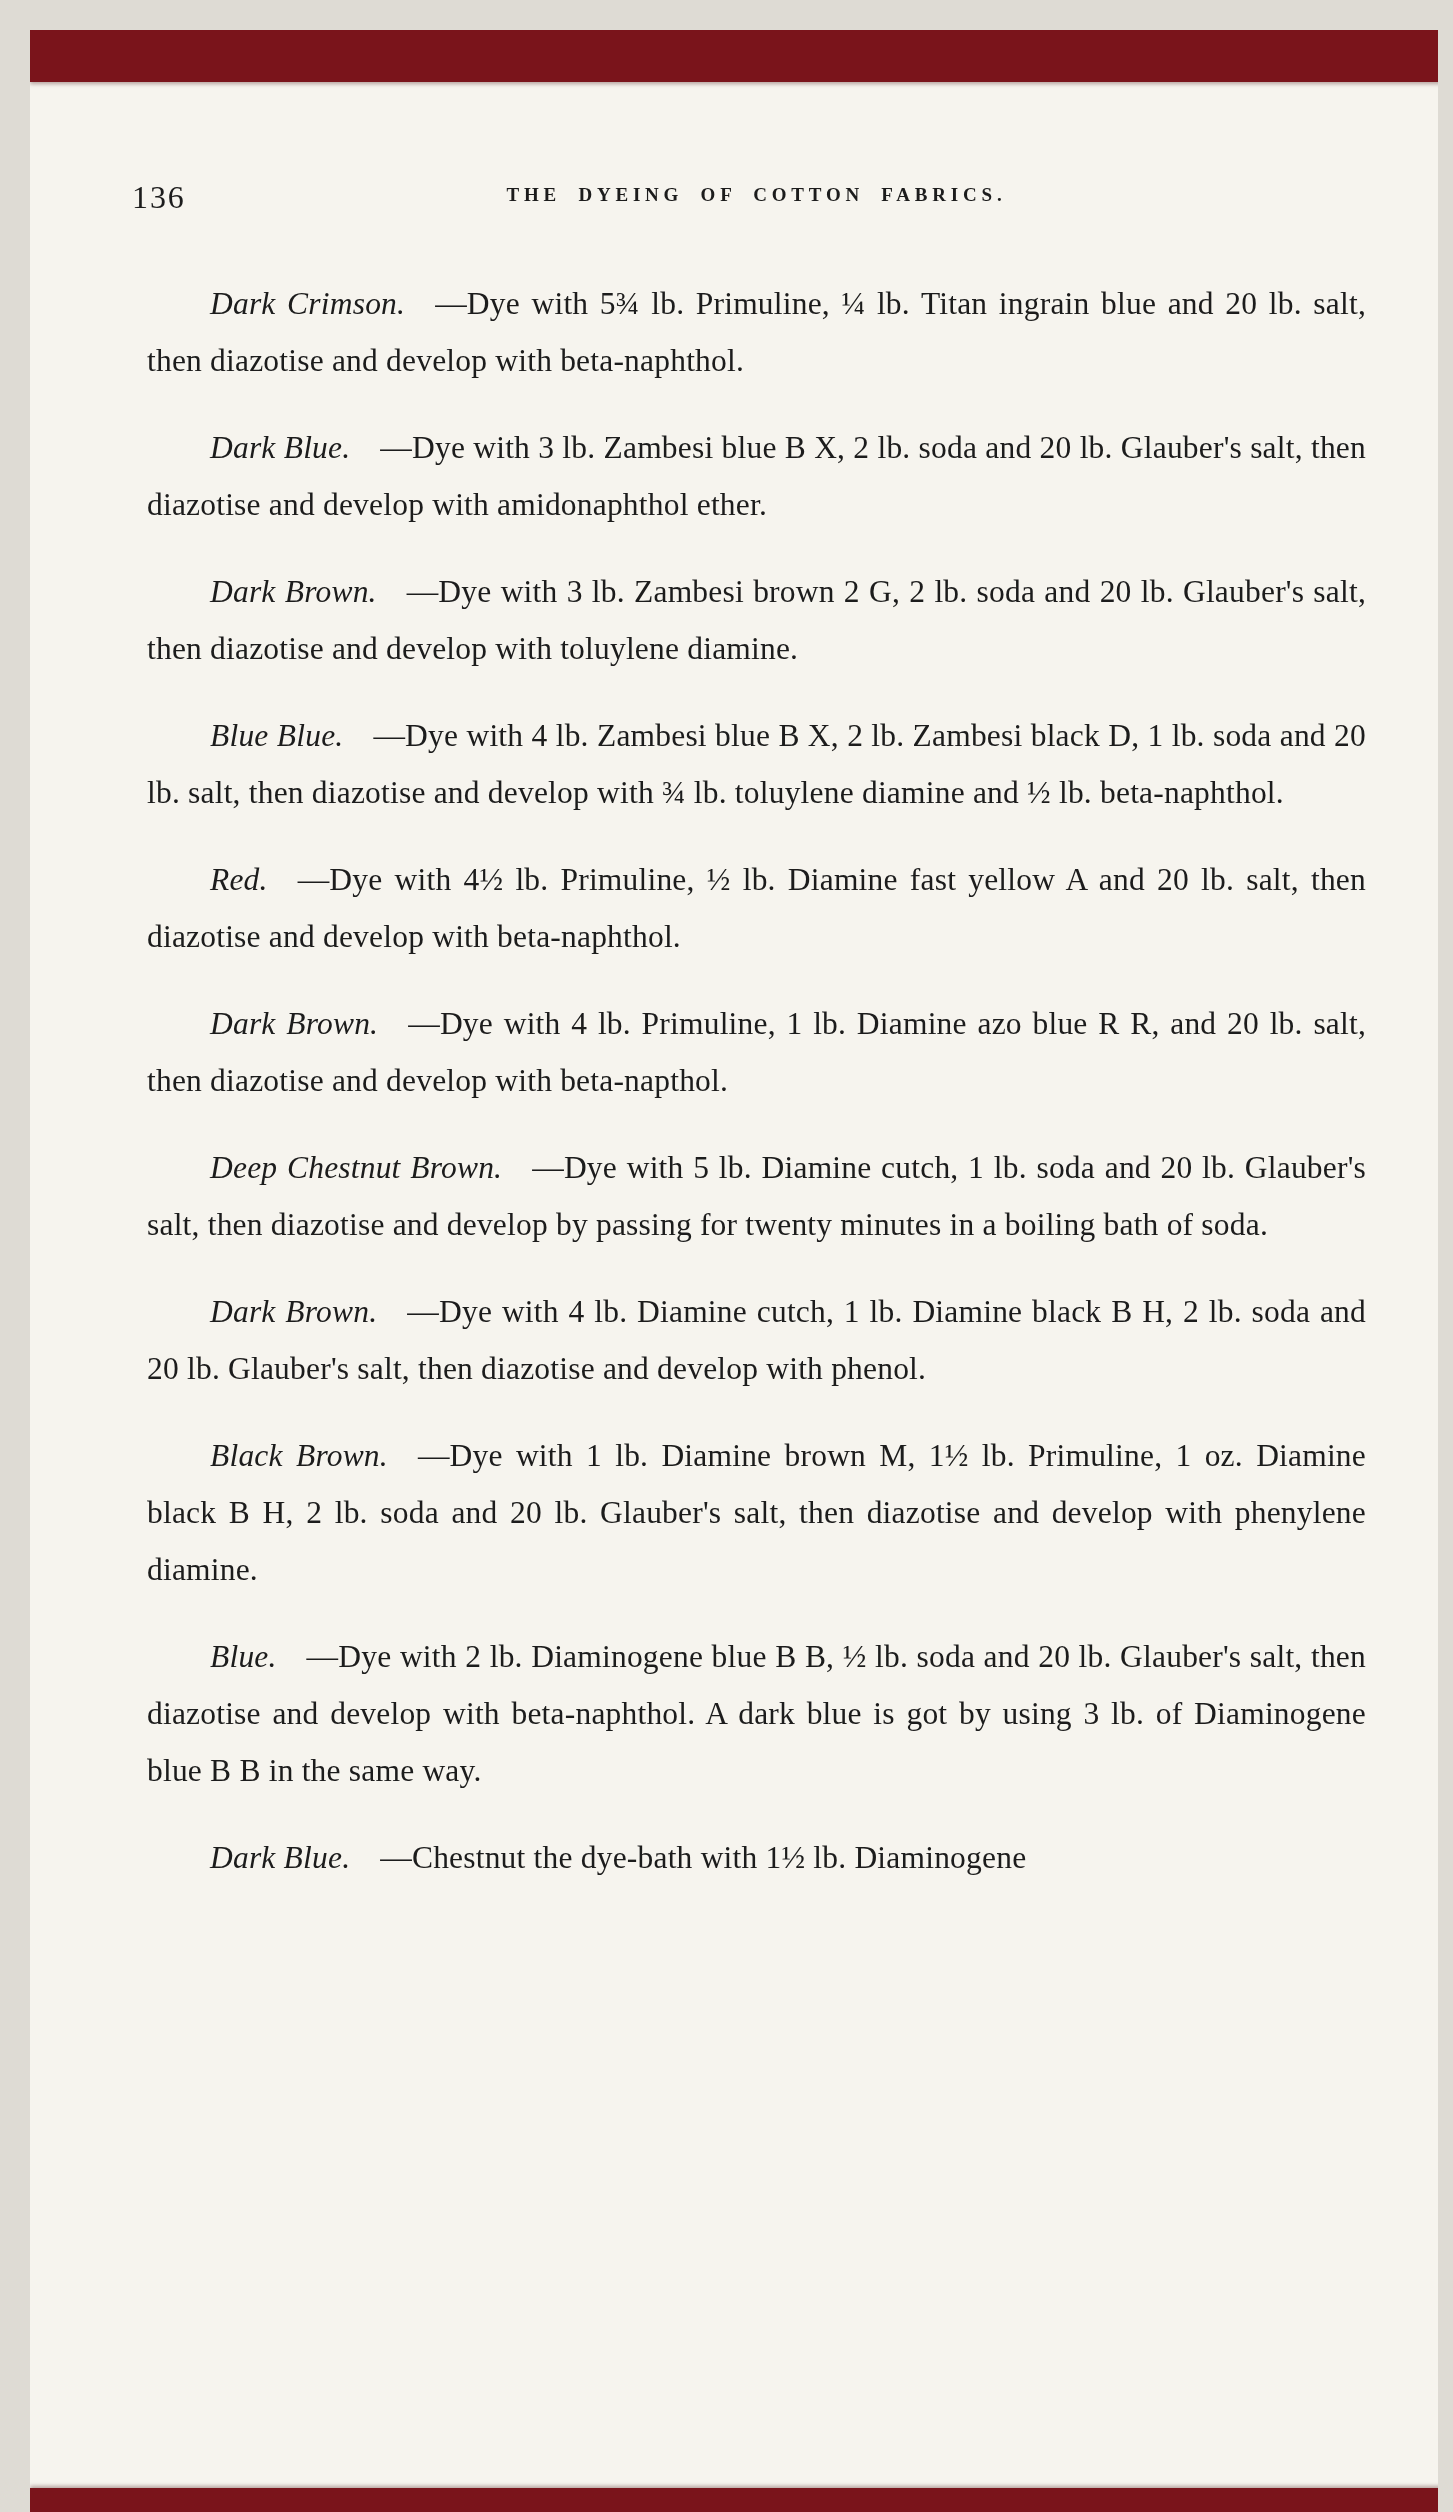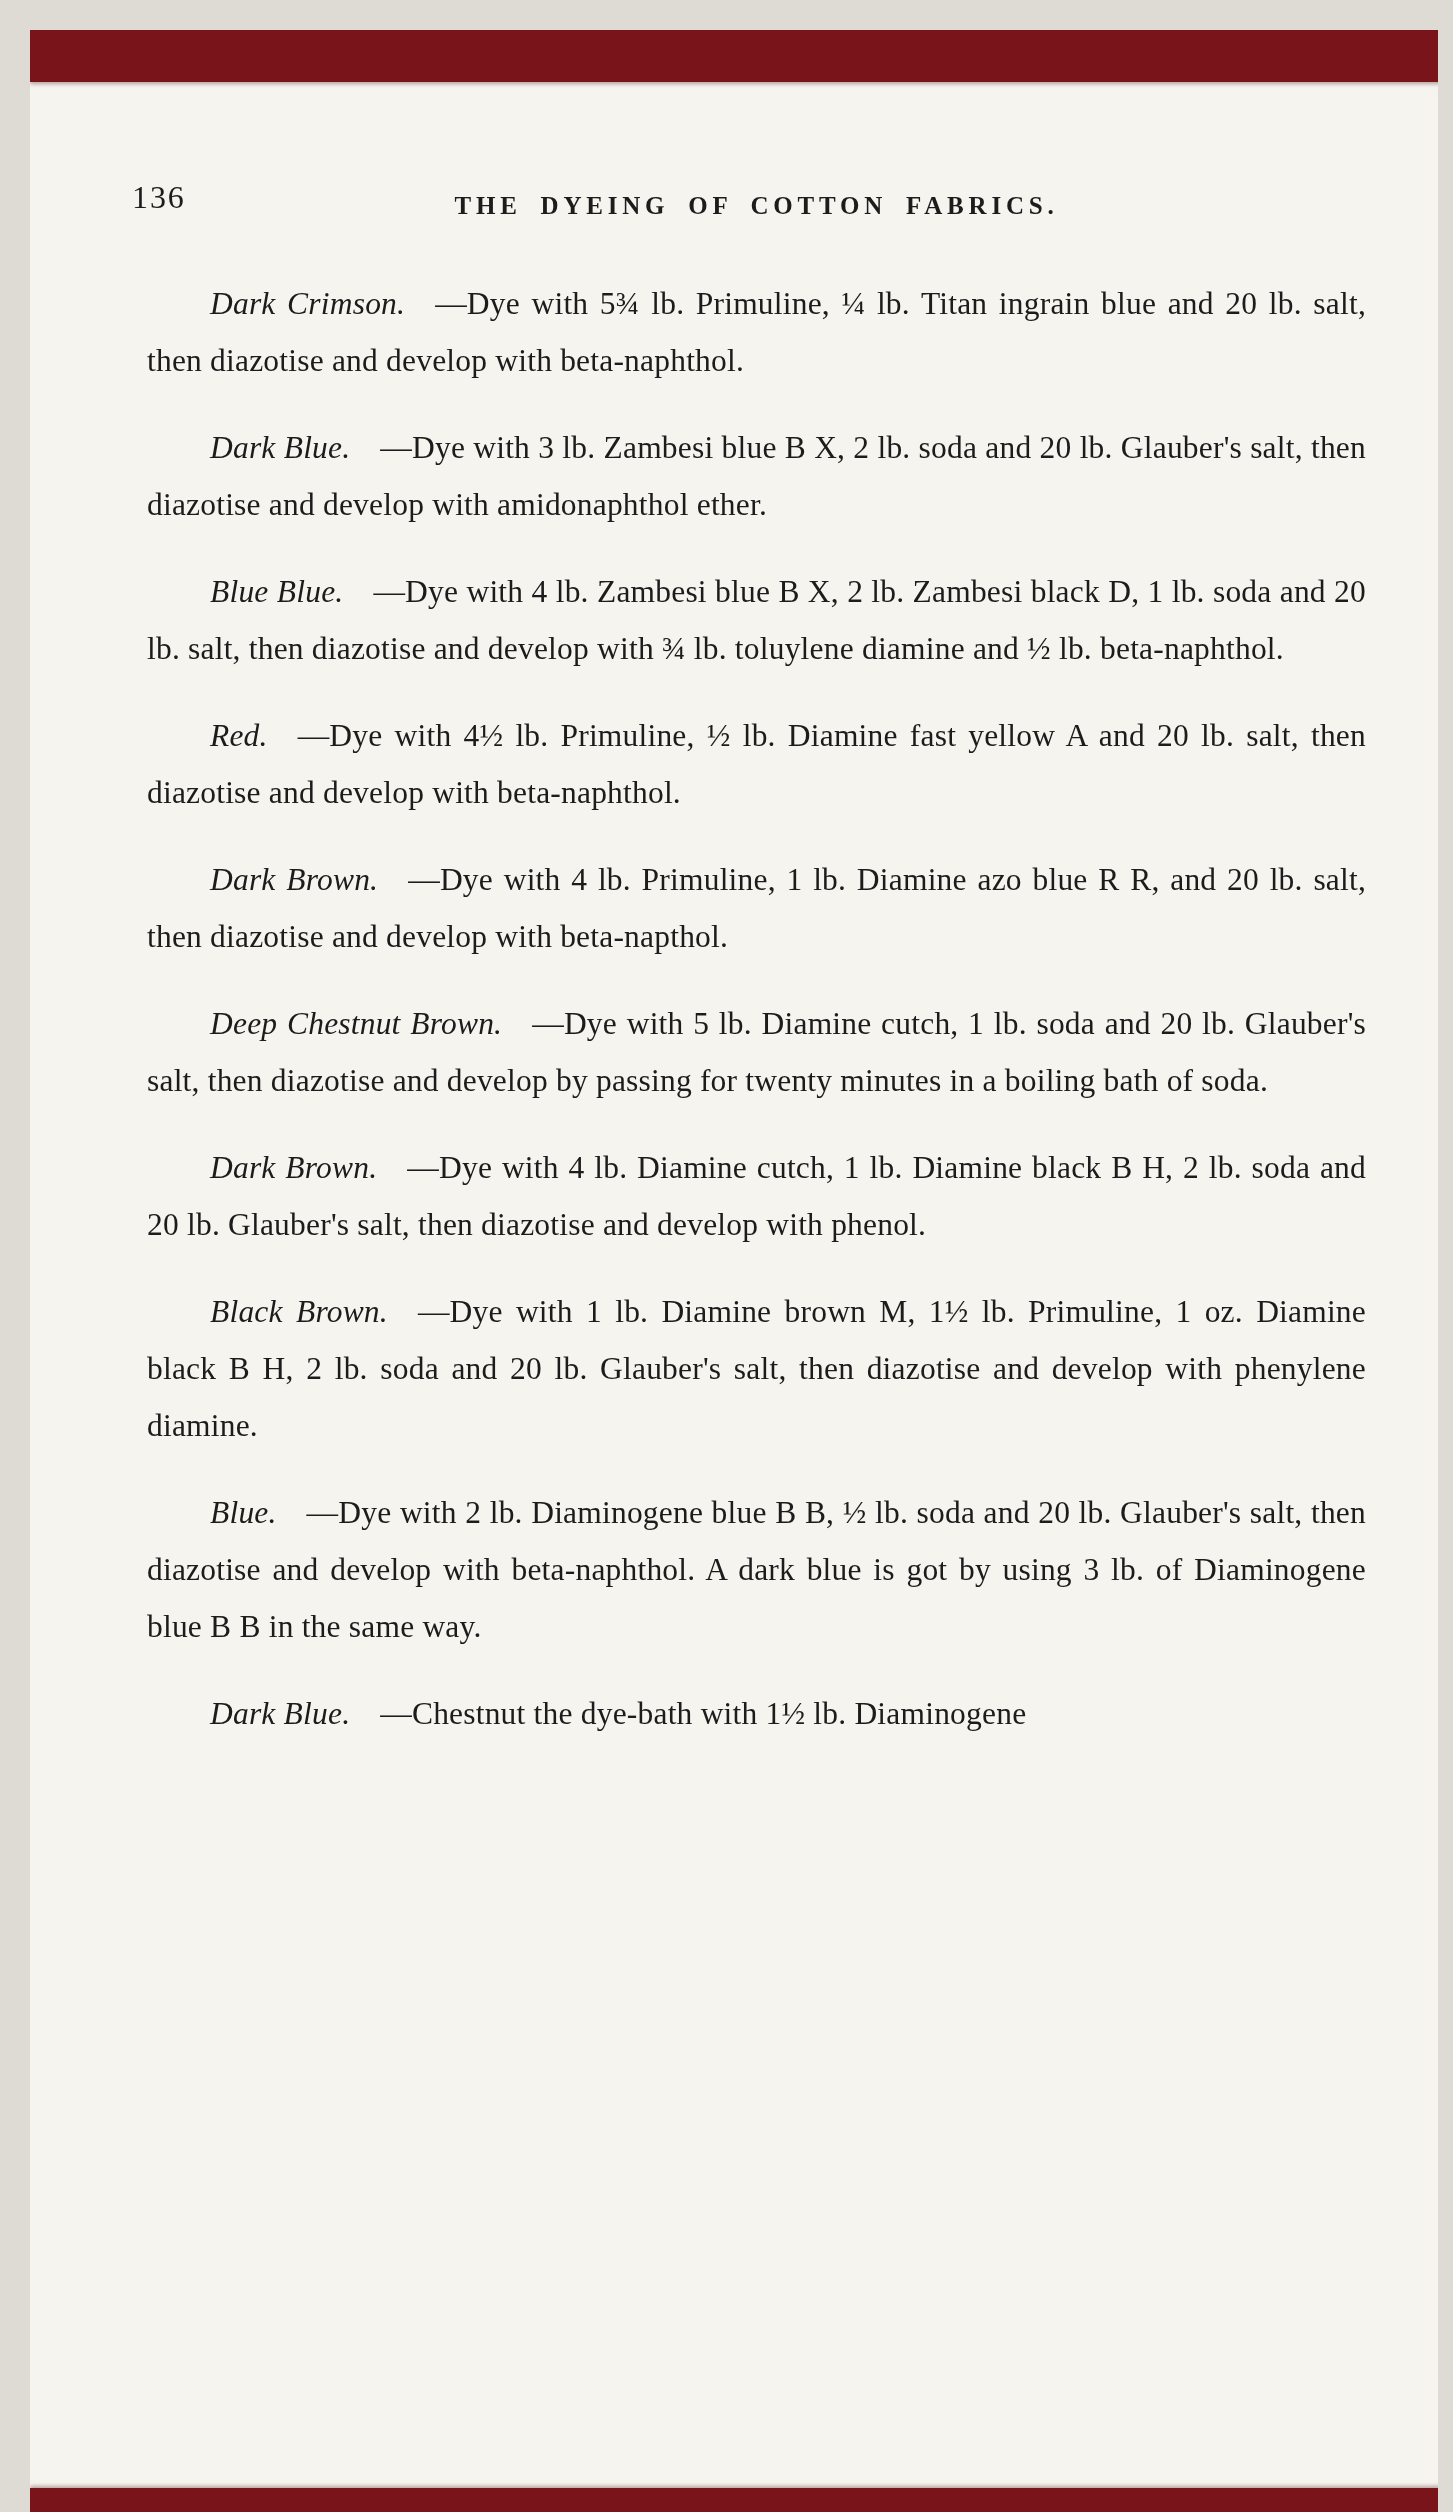--- a/index.html
+++ b/index.html
@@ -36,25 +36,24 @@
     top: 0;
     font-size: 32px;
     letter-spacing: 1.9px;
   }
   .running {
     position: absolute;
     left: 0;
     right: 0;
     top: 4.8px;
     text-align: center;
-    font-size: 25px;
+    font-size: 19px;
     font-weight: bold;
     letter-spacing: 4.8px;
     word-spacing: 7.8px;
-    margin-top: 8px;
   }
 
   .bodytext {
     position: absolute;
     top: 215px;
     left: 87px;
     width: 1279px;
     font-size: 31.5px;
     line-height: 57px;
     text-align: justify;
@@ -76,20 +75,21 @@
   <div class="band bottom"></div>
 
   <div class="header">
     <div class="pagenum">136</div>
     <div class="running">THE DYEING OF COTTON FABRICS.</div>
   </div>
 
   <div class="bodytext">
     <p><i>Dark Crimson.</i><span>—Dye with 5¾ lb. Primuline, ¼ lb. Titan ingrain blue and 20 lb. salt, then diazotise and develop with beta-naphthol.</span></p>
     <p><i>Dark Blue.</i><span>—Dye with 3 lb. Zambesi blue B X, 2 lb. soda and 20 lb. Glauber's salt, then diazotise and develop with amidonaphthol ether.</span></p>
+    <p><i>Dark Brown.</i><span>—Dye with 3 lb. Zambesi brown 2 G, 2 lb. soda and 20 lb. Glauber's salt, then diazotise and develop with toluylene diamine.</span></p>
     <p><i>Blue Blue.</i><span>—Dye with 4 lb. Zambesi blue B X, 2 lb. Zambesi black D, 1 lb. soda and 20 lb. salt, then diazotise and develop with ¾ lb. toluylene diamine and ½ lb. beta-naphthol.</span></p>
     <p><i>Red.</i><span>—Dye with 4½ lb. Primuline, ½ lb. Diamine fast yellow A and 20 lb. salt, then diazotise and develop with beta-naphthol.</span></p>
     <p><i>Dark Brown.</i><span>—Dye with 4 lb. Primuline, 1 lb. Diamine azo blue R R, and 20 lb. salt, then diazotise and develop with beta-napthol.</span></p>
     <p><i>Deep Chestnut Brown.</i><span>—Dye with 5 lb. Diamine cutch, 1 lb. soda and 20 lb. Glauber's salt, then diazotise and develop by passing for twenty minutes in a boiling bath of soda.</span></p>
     <p><i>Dark Brown.</i><span>—Dye with 4 lb. Diamine cutch, 1 lb. Diamine black B H, 2 lb. soda and 20 lb. Glauber's salt, then diazotise and develop with phenol.</span></p>
     <p><i>Black Brown.</i><span>—Dye with 1 lb. Diamine brown M, 1½ lb. Primuline, 1 oz. Diamine black B H, 2 lb. soda and 20 lb. Glauber's salt, then diazotise and develop with phenylene diamine.</span></p>
     <p><i>Blue.</i><span>—Dye with 2 lb. Diaminogene blue B B, ½ lb. soda and 20 lb. Glauber's salt, then diazotise and develop with beta-naphthol.  A dark blue is got by using 3 lb. of Diaminogene blue B B in the same way.</span></p>
     <p><i>Dark Blue.</i><span>—Chestnut the dye-bath with 1½ lb. Diaminogene</span></p>
   </div>
 

